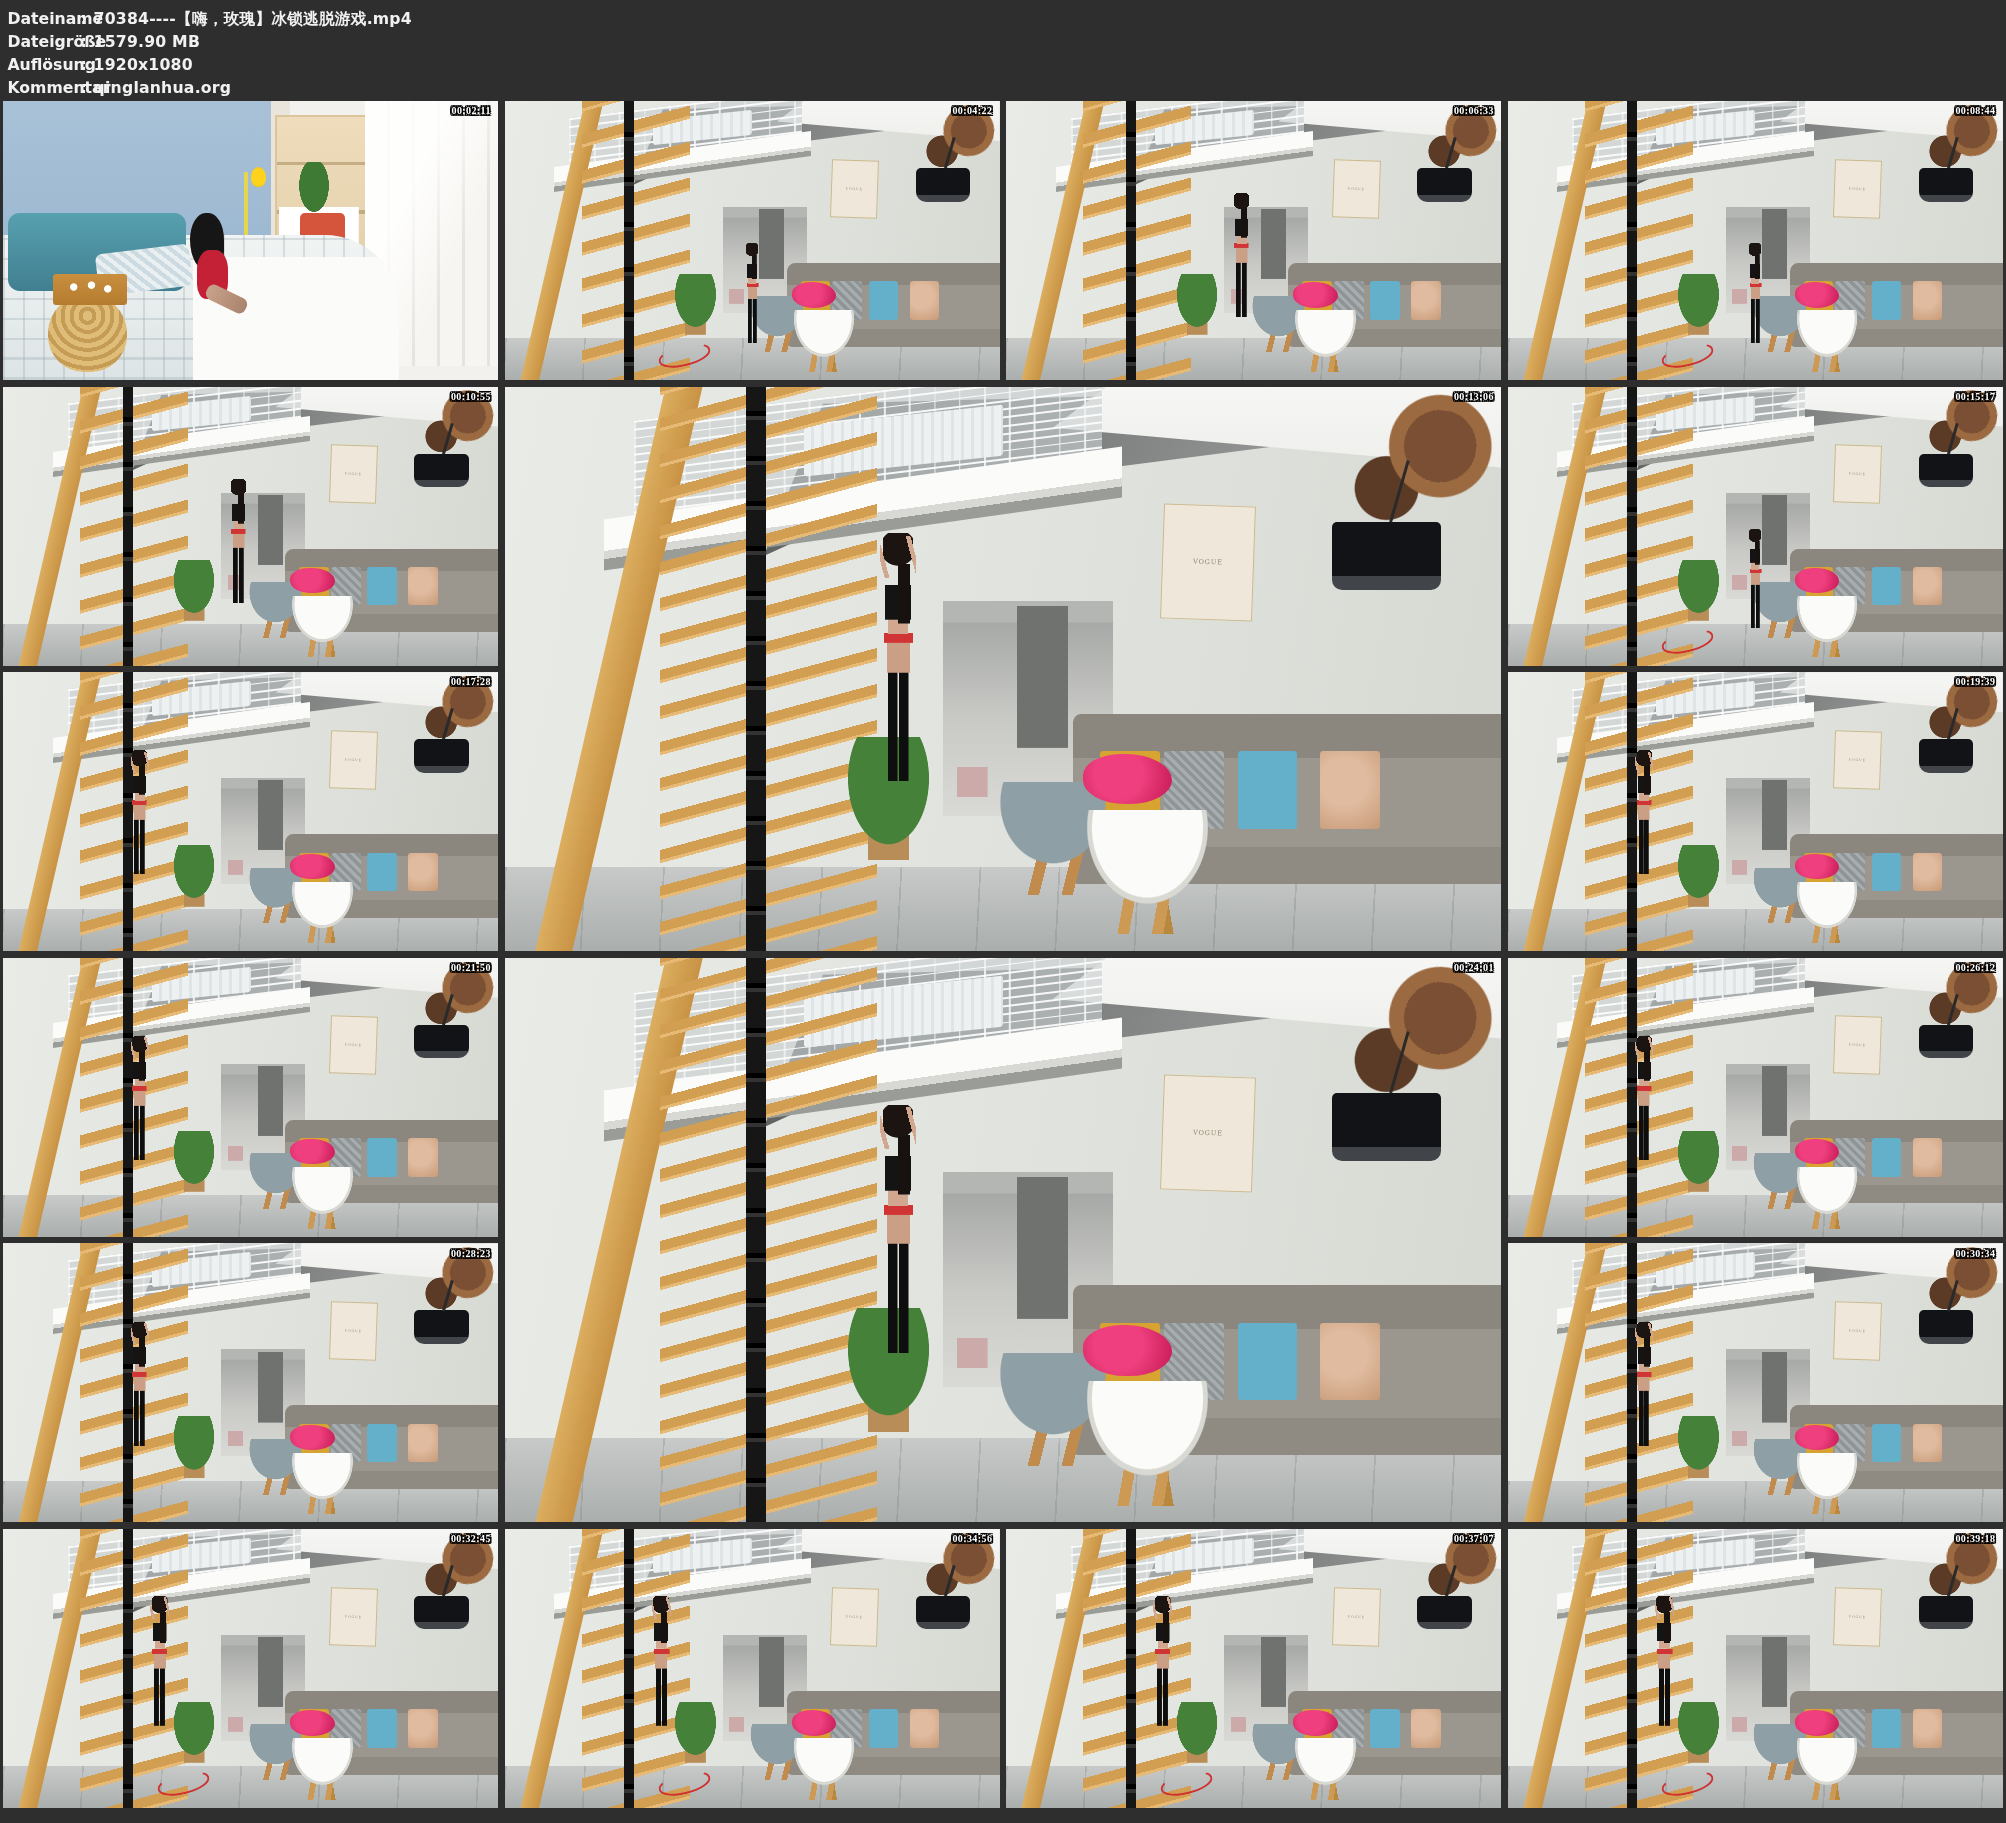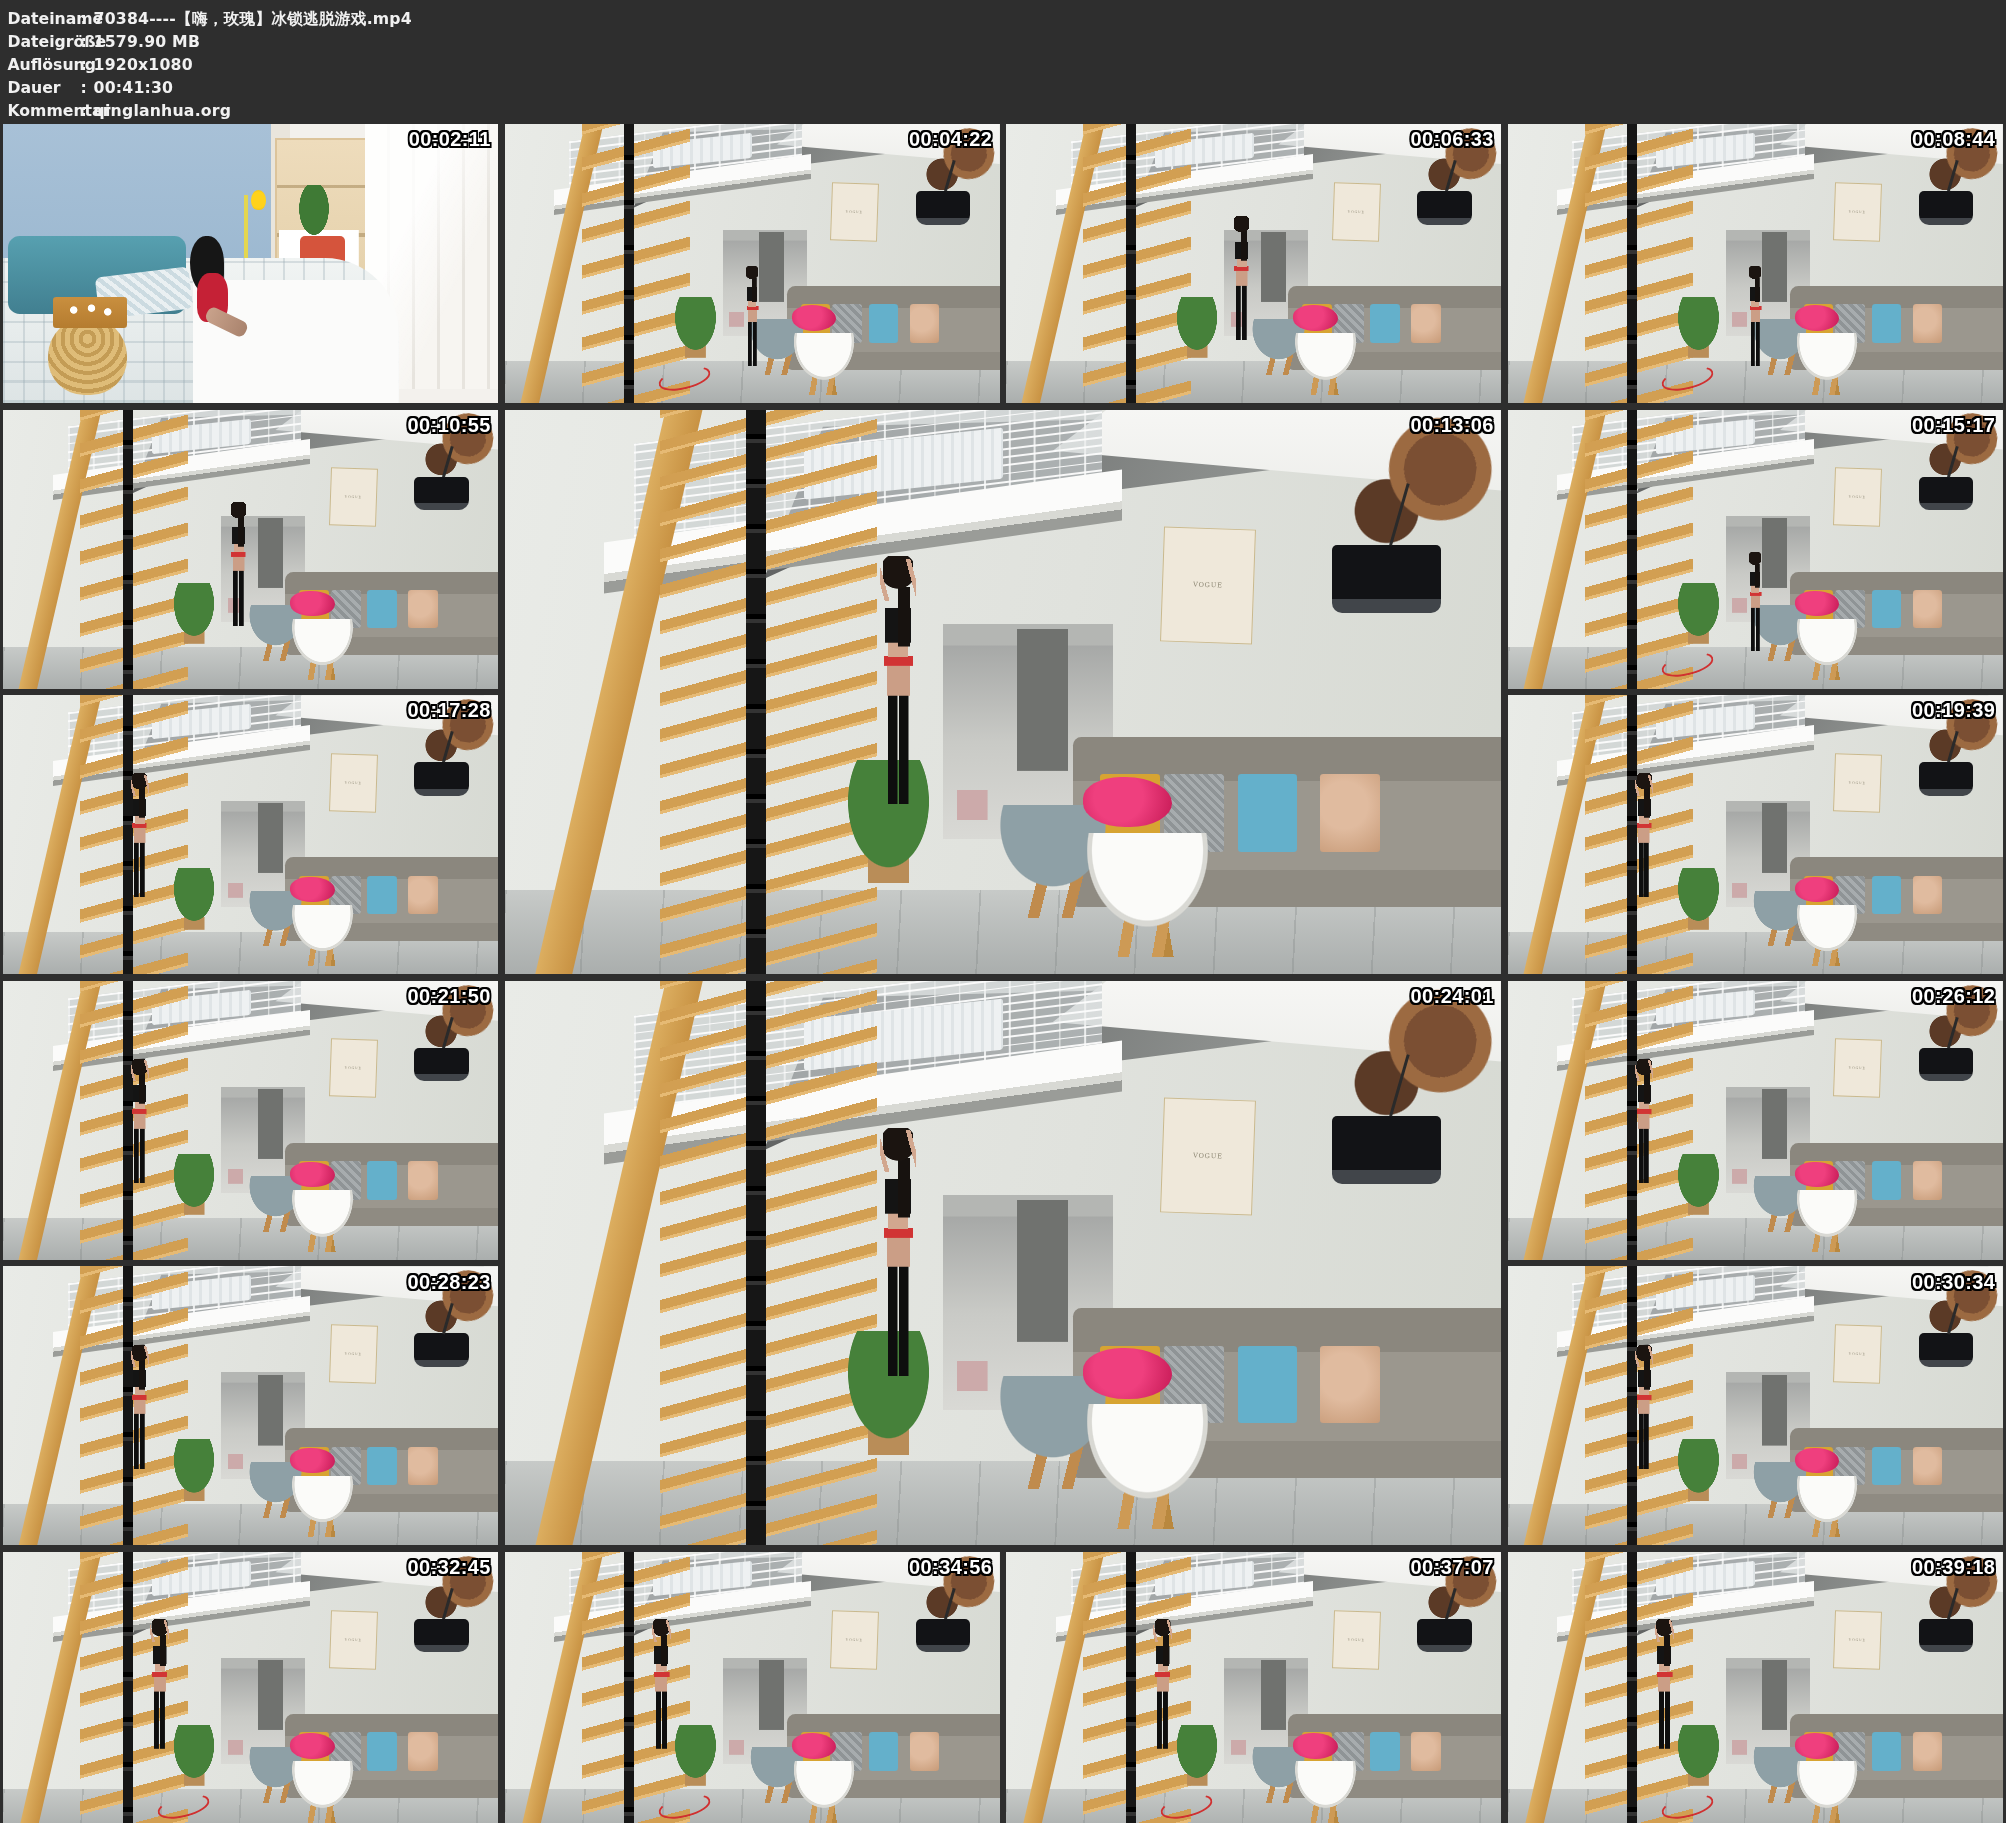--- a/index.html
+++ b/index.html
@@ -15,21 +15,21 @@
   .hdr-value{letter-spacing:0.2px;}
 
   
   .grid{margin:2.5px 3.3px 0 3.3px;display:grid;
         grid-template-columns:repeat(4,1fr);
         grid-auto-rows:279px;gap:6.6px;grid-auto-flow:row;}
   .thumb{position:relative;overflow:hidden;background:#dfe1dc;--s:1;--fs:1;}
   .thumb *{position:absolute;}
 
   .ts{position:absolute;top:4.1px;right:7.4px;z-index:30;
-      font-family:Liberation Sans, sans-serif;font-weight:bold;font-size:20px;
+      font-family:Liberation Serif, serif;font-weight:bold;font-size:10px;
       letter-spacing:0.4px;color:#fff;
       text-shadow:-1.7px -1.7px 0 #000,1.7px -1.7px 0 #000,-1.7px 1.7px 0 #000,1.7px 1.7px 0 #000,
                   -1.7px 0 0 #000,1.7px 0 0 #000,0 -1.7px 0 #000,0 1.7px 0 #000;}
 
   
   .scene-loft-wide,.scene-loft-stand,.scene-loft-arms-up,.scene-loft-stairs,.scene-loft-big{
       background:linear-gradient(100deg,#e9ebe7 0%,#e0e2dd 55%,#d6d9d2 100%);}
   .scene-loft-big{--s:2;}
 
   .l-wall{left:0;top:0;width:12%;height:100%;z-index:3;
@@ -171,23 +171,20 @@
     <div class="hdr-row">
     <span class="hdr-label">Dateiname</span><span class="hdr-colon">:</span><span class="hdr-value">70384----【嗨，玫瑰】冰锁逃脱游戏.mp4</span>
   </div>
     <div class="hdr-row">
     <span class="hdr-label">Dateigröße</span><span class="hdr-colon">:</span><span class="hdr-value">1579.90 MB</span>
   </div>
     <div class="hdr-row">
     <span class="hdr-label">Auflösung</span><span class="hdr-colon">:</span><span class="hdr-value">1920x1080</span>
   </div>
     <div class="hdr-row">
-    <span class="hdr-label">Dauer</span><span class="hdr-colon">:</span><span class="hdr-value">00:41:30</span>
-  </div>
-    <div class="hdr-row">
     <span class="hdr-label">Kommentar</span><span class="hdr-colon">:</span><span class="hdr-value">qinglanhua.org</span>
   </div>
   </div>
 <div class="grid" id="grid">
     <div class="thumb scene-bedroom">
     <div class="b-wallL"></div>
     <div class="b-wardrobe"></div>
     <div class="b-niche"></div>
     <div class="b-chair"></div>
     <div class="b-lamp"></div>

